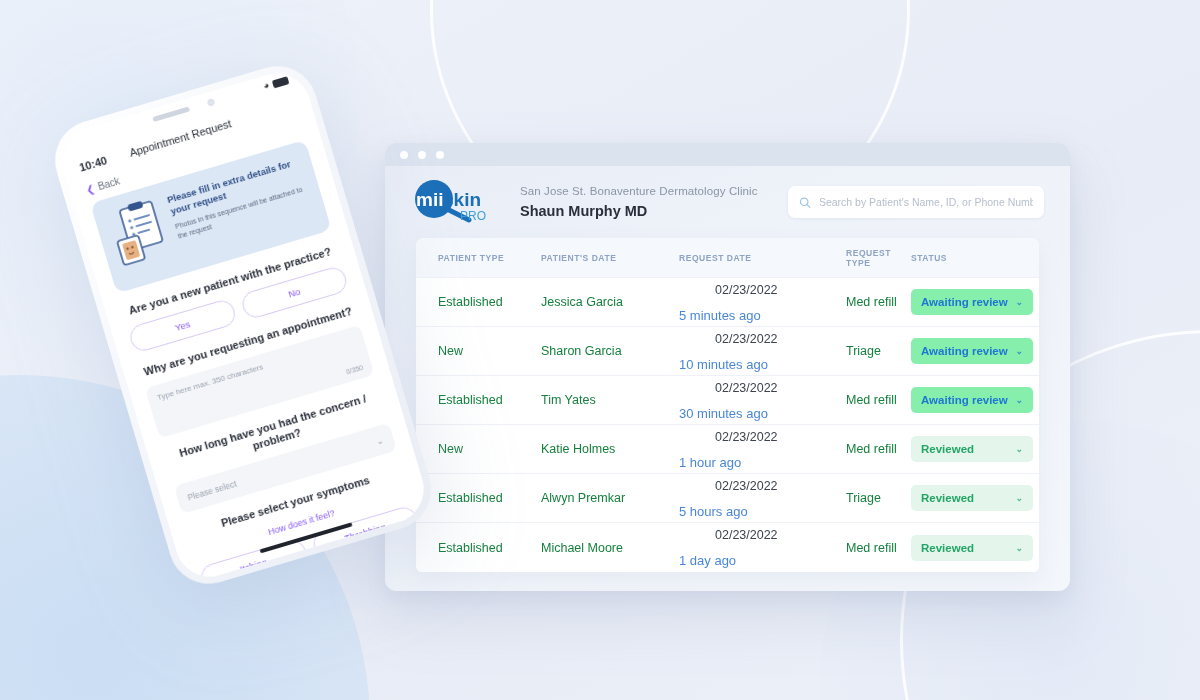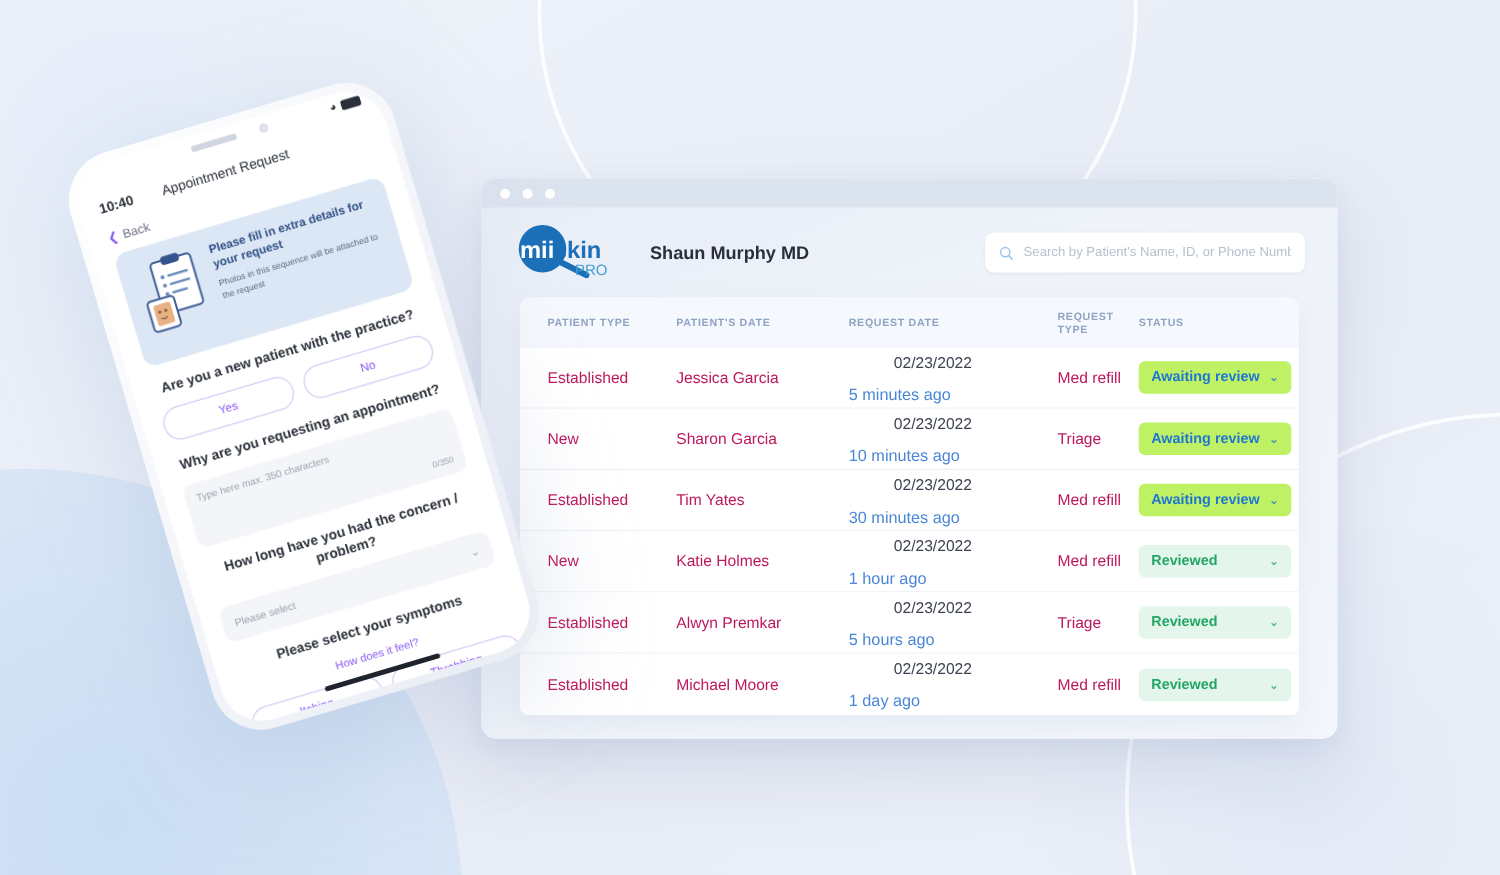--- a/index.html
+++ b/index.html
@@ -171,21 +171,21 @@
   .body-row:last-child { border-bottom: 0; }
 
   .c-type   { width: 103px; flex: 0 0 103px; }
   .c-name   { width: 138px; flex: 0 0 138px; }
   .c-date   { width: 127px; flex: 0 0 127px; }
   .c-rtype  { width: 105px; flex: 0 0 105px; padding-left: 40px; }
   .c-status { flex: 1 1 auto; }
 
   .cell-text {
     font-size: 12.5px;
-    color: #be185d;
+    color: #15803d;
   }
   .date-main {
     font-size: 12.5px;
     color: #3c434f;
     line-height: 15px;
     margin-left: 36px;
   }
   .date-ago {
     font-size: 13px;
     color: #4a86d6;
@@ -198,21 +198,21 @@
     height: 26px;
     border-radius: 5px;
     display: flex;
     align-items: center;
     padding: 0 10px;
     font-size: 11.5px;
     font-weight: 600;
     cursor: pointer;
   }
   .badge .chev { margin-left: auto; font-size: 9px; opacity: 0.75; }
-  .badge-awaiting { background: #bef264; color: #1f76d2; }
+  .badge-awaiting { background: #86efac; color: #1f76d2; }
   .badge-reviewed { background: #e4f6ec; color: #22a565; }
 
   
   #phone-wrap {
     position: absolute;
     left: 108px; top: 85px;
     width: 270px; height: 480px;
     transform: rotate(-16.5deg);
     transform-origin: 50% 50%;
     filter: drop-shadow(0 24px 45px rgba(120,140,180,0.22));
@@ -417,20 +417,21 @@
         <svg id="logo-svg" width="88" height="46" viewBox="0 0 88 46">
           <circle cx="23" cy="20" r="19" fill="#1b6fb8"></circle>
           <text x="5" y="27" font-family="Liberation Sans, sans-serif" font-size="19" font-weight="700" fill="#ffffff">mii</text>
           <text x="32" y="27" font-family="Liberation Sans, sans-serif" font-size="19" font-weight="700" fill="#1b6fb8">skin</text>
           <line x1="36" y1="30" x2="58" y2="41" stroke="#1b6fb8" stroke-width="5" stroke-linecap="round"></line>
           <text x="49" y="41" font-family="Liberation Sans, sans-serif" font-size="12" font-weight="400" fill="#3f9fd6">PRO</text>
         </svg>
       </div>
 
       <div id="clinic-block">
+        <div id="clinic-name">San Jose St. Bonaventure Dermatology Clinic</div>
         <div id="doctor-name">Shaun Murphy MD</div>
       </div>
 
       <div id="search-box">
         <svg width="13" height="13" viewBox="0 0 16 16">
           <circle cx="7" cy="7" r="5" fill="none" stroke="#9cc2e8" stroke-width="1.6"></circle>
           <line x1="10.8" y1="10.8" x2="14.5" y2="14.5" stroke="#9cc2e8" stroke-width="1.6" stroke-linecap="round"></line>
         </svg>
         <input id="search-input" type="text" placeholder="Search by Patient's Name, ID, or Phone Number" style="">
       </div>

